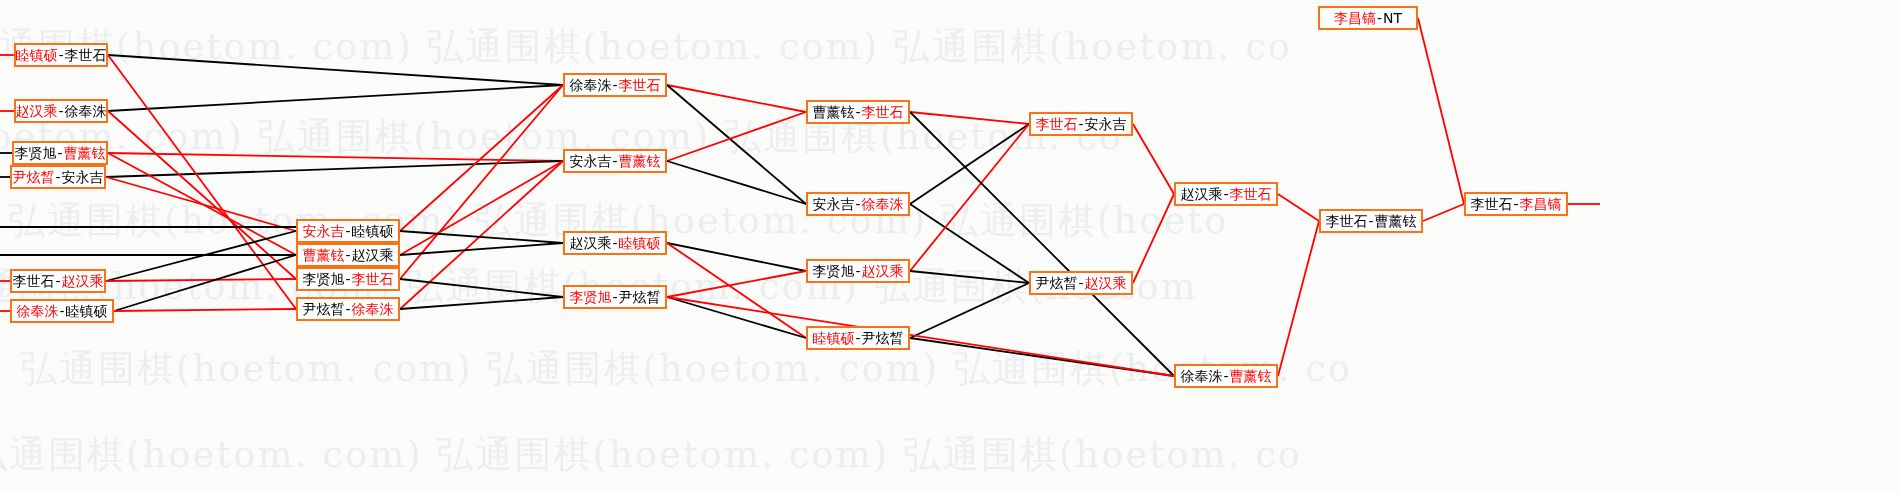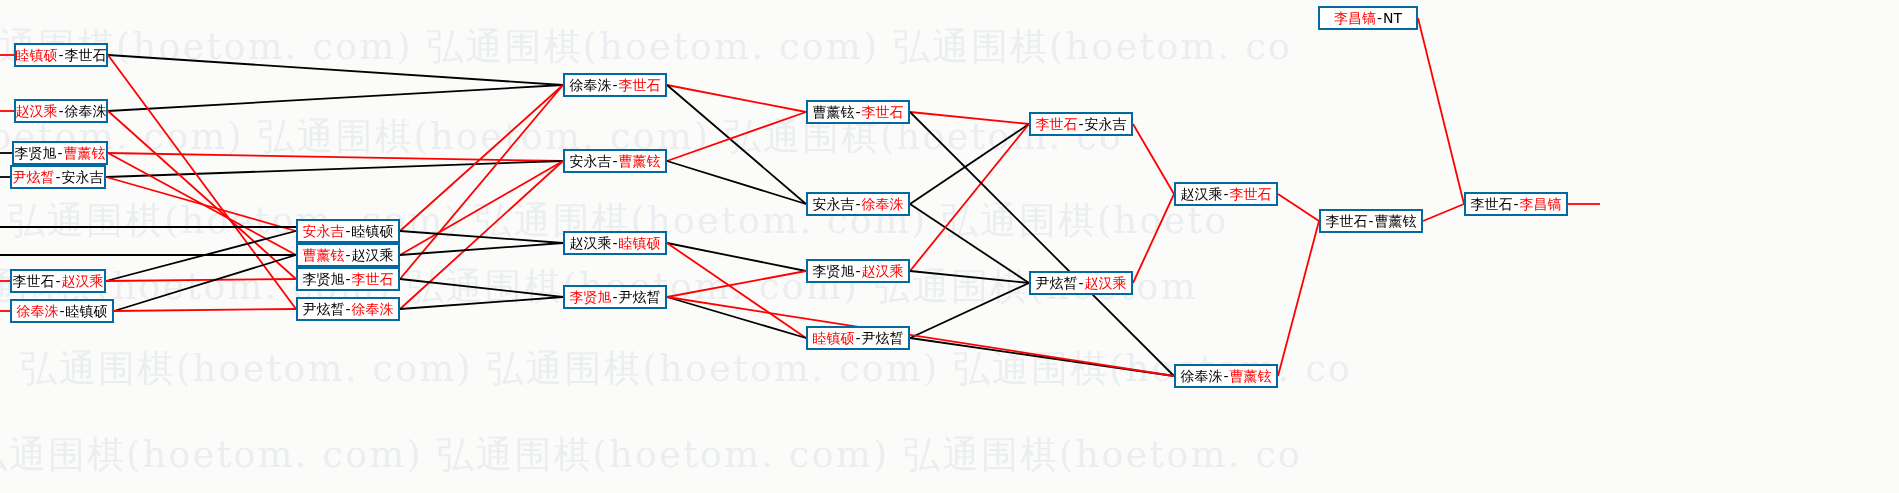--- a/index.html
+++ b/index.html
@@ -28,21 +28,21 @@
     opacity:.85;
   }
   
   #links{position:absolute;left:0;top:0;z-index:1;}
   
   #nodes{position:absolute;inset:0;z-index:2;}
   .node{
     position:absolute;
     box-sizing:border-box;
     background:#ffffff;
-    border:2px solid #0369a1;
+    border:2px solid #f97316;
     font-family:"DejaVu Sans","Liberation Sans",sans-serif;
     font-size:14px;
     line-height:1;
     white-space:nowrap;
     display:flex;
     align-items:center;
     justify-content:center;
     padding:4px 7px;
     letter-spacing:0px;
   }

